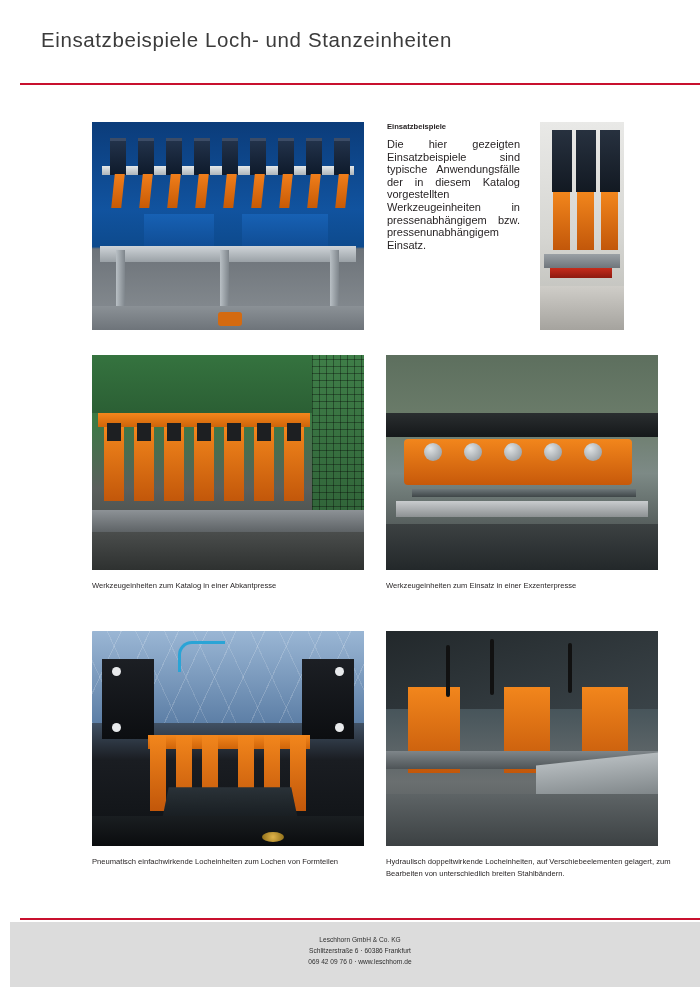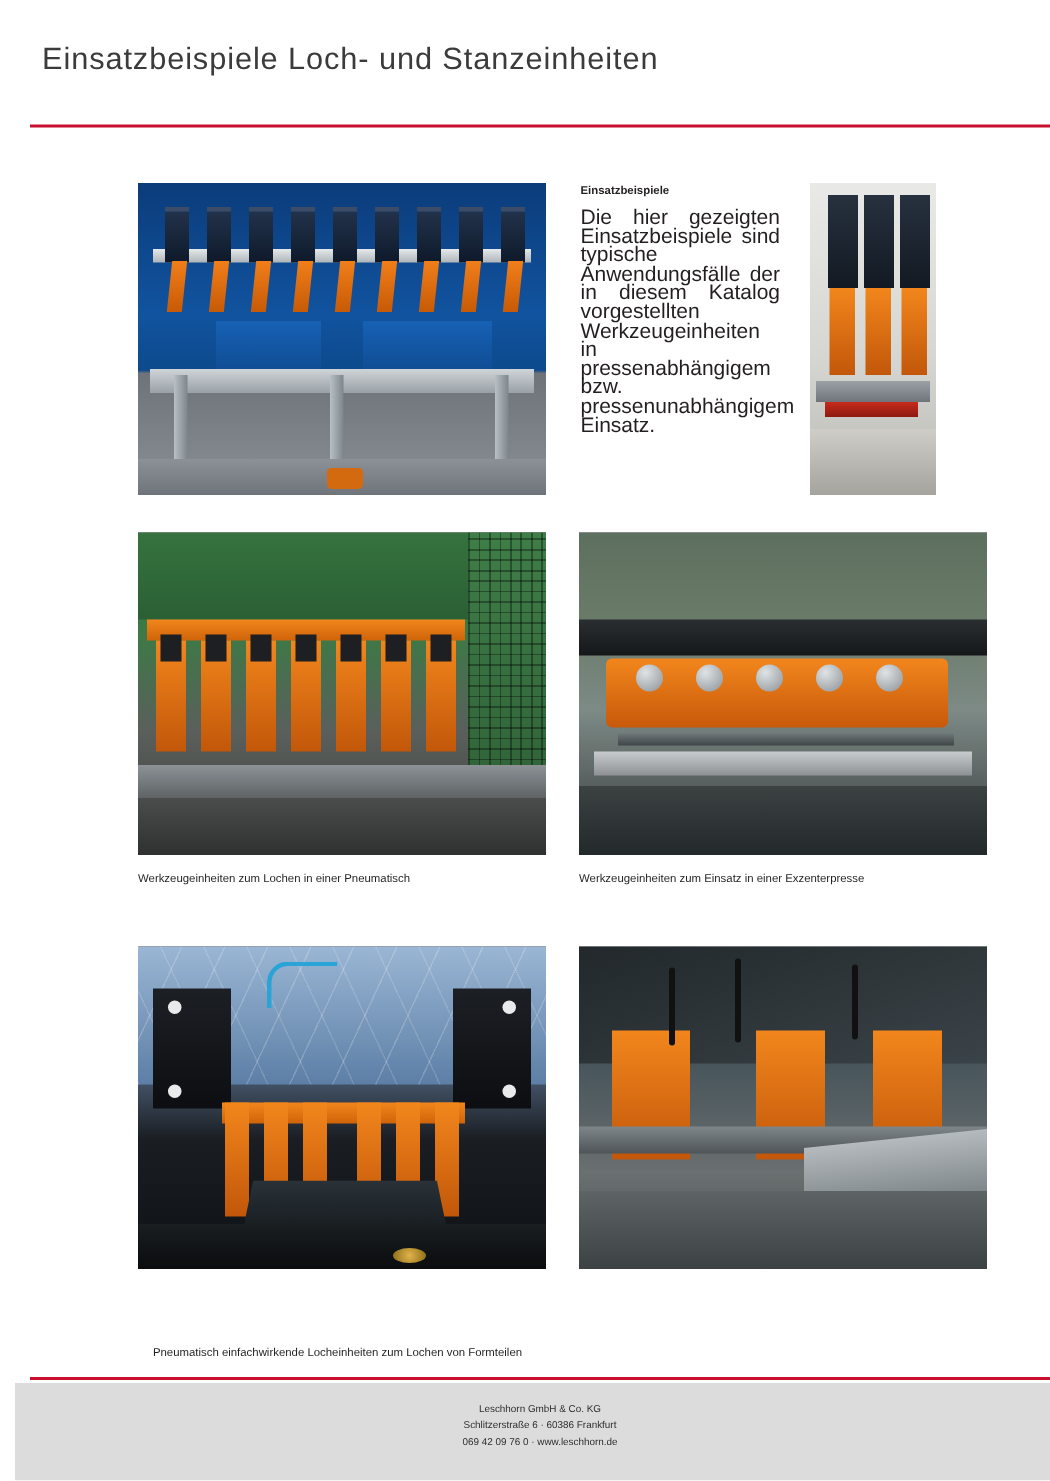--- a/index.html
+++ b/index.html
@@ -26,21 +26,21 @@
   }
   
   .header {
     position: absolute;
     left: 0; top: 0;
     width: 700px;
     height: 84px;
   }
   .header-title {
     position: absolute;
-    left: 18px;
+    left: 31px;
     top: 28px;
     font-size: 20.5px;
     letter-spacing: 0.6px;
     color: #3b3b3b;
     font-weight: 400;
     white-space: nowrap;
   }
   .logo {
     position: absolute;
     right: 32px;
@@ -225,30 +225,30 @@
     top: 122px;
     width: 133px;
   }
   .tb-head {
     font-size: 7.6px;
     font-weight: bold;
     margin: 0 0 7px 0;
     color: #231f20;
   }
   .tb-body {
-    font-size: 14px;
+    font-size: 11px;
     line-height: 12.6px;
     text-align: justify;
     color: #231f20;
     margin: 0;
   }
   
   #cap3 { left: 82px; top: 580px; width: 280px; }
   #cap4 { left: 376px; top: 580px; width: 280px; }
-  #cap5 { left: 82px; top: 896px; width: 266px; text-align: center; }
+  #cap5 { left: 82px; top: 856px; width: 266px; }
   #cap6 { left: 376px; top: 856px; width: 286px; }
   
   .footer-rule {
     position: absolute;
     left: 10px;
     top: 918px;
     width: 680px;
     height: 2px;
     background: #c8102e;
   }
@@ -345,21 +345,21 @@
     <div class="p3-cap" style="left:45px"></div>
     <div class="p3-cap" style="left:75px"></div>
     <div class="p3-cap" style="left:105px"></div>
     <div class="p3-cap" style="left:135px"></div>
     <div class="p3-cap" style="left:165px"></div>
     <div class="p3-cap" style="left:195px"></div>
     <div class="p3-mesh"></div>
     <div class="p3-bed"></div>
     <div class="p3-floor"></div>
   </div>
-  <div class="cap" id="cap3">Werkzeugeinheiten zum Lochen in einer Pneumatisch</div>
+  <div class="cap" id="cap3">Werkzeugeinheiten zum Katalog in einer Abkantpresse</div>
 
   <div class="photo" id="photo4">
     <div class="p4-bg"></div>
     <div class="p4-beam"></div>
     <div class="p4-orange"></div>
     <div class="p4-roller" style="left:38px"></div>
     <div class="p4-roller" style="left:78px"></div>
     <div class="p4-roller" style="left:118px"></div>
     <div class="p4-roller" style="left:158px"></div>
     <div class="p4-roller" style="left:198px"></div>
@@ -398,20 +398,21 @@
     <div class="p6-or1"></div>
     <div class="p6-or2"></div>
     <div class="p6-or3"></div>
     <div class="p6-hose" style="left:60px; top:14px; height:52px"></div>
     <div class="p6-hose" style="left:104px; top:8px; height:56px"></div>
     <div class="p6-hose" style="left:182px; top:12px; height:50px"></div>
     <div class="p6-rail"></div>
     <div class="p6-steel"></div>
     <div class="p6-floor"></div>
   </div>
+  <div class="cap" id="cap6">Hydraulisch doppeltwirkende Locheinheiten, auf Verschiebeelementen gelagert, zum Bearbeiten von unterschiedlich breiten Stahlbändern.</div>
 
   <div class="footer-rule"></div>
   <div class="footer-block"></div>
   <div class="footer-text">
     <div>Leschhorn GmbH &amp; Co. KG</div>
     <div>Schlitzerstraße 6 · 60386 Frankfurt</div>
     <div>069 42 09 76 0 · www.leschhorn.de</div>
   </div>
 
 </div>

